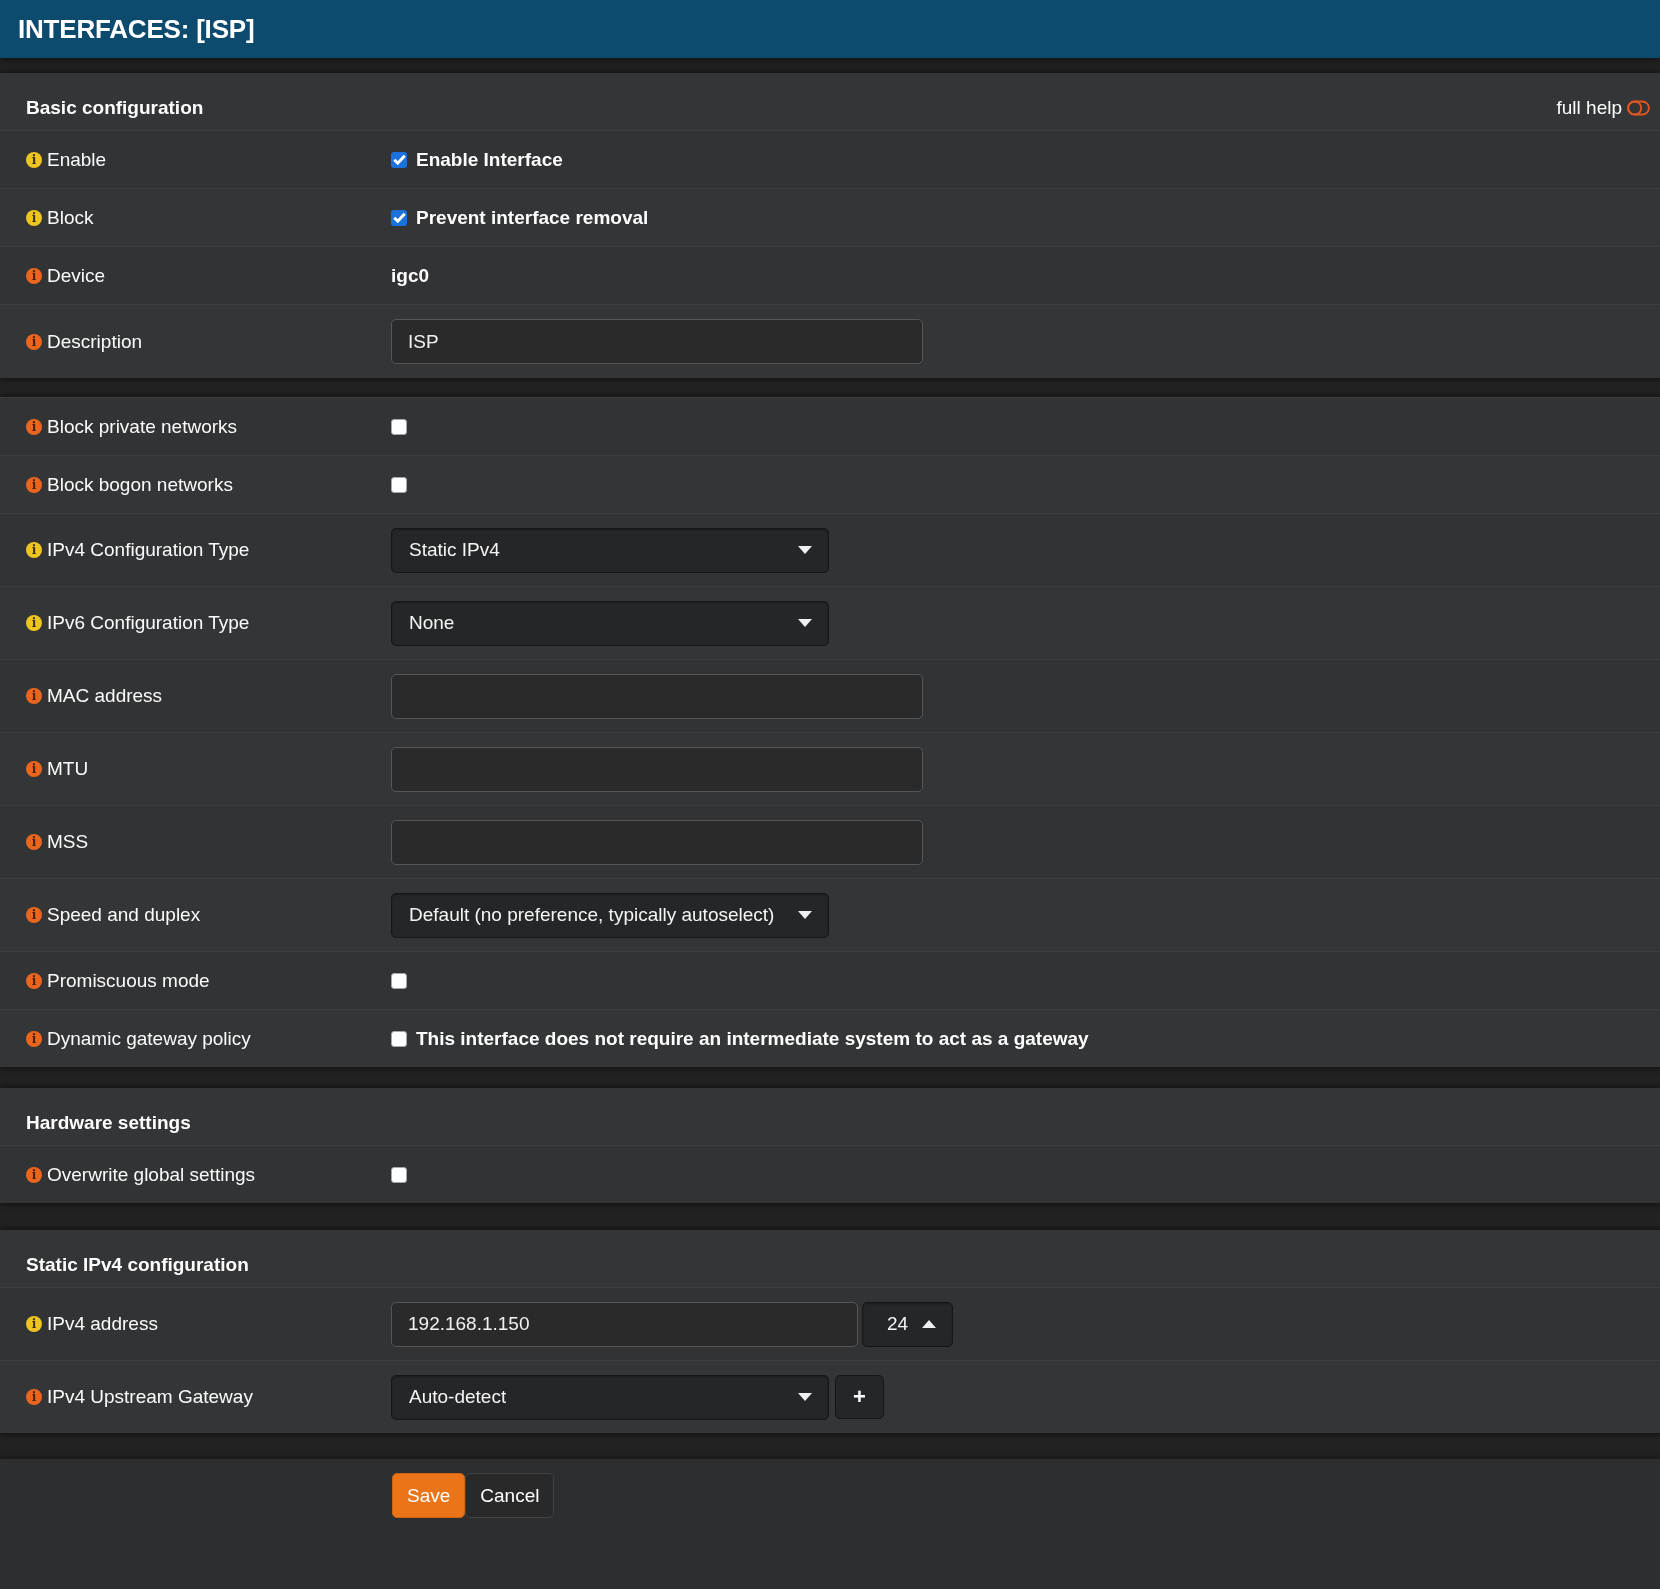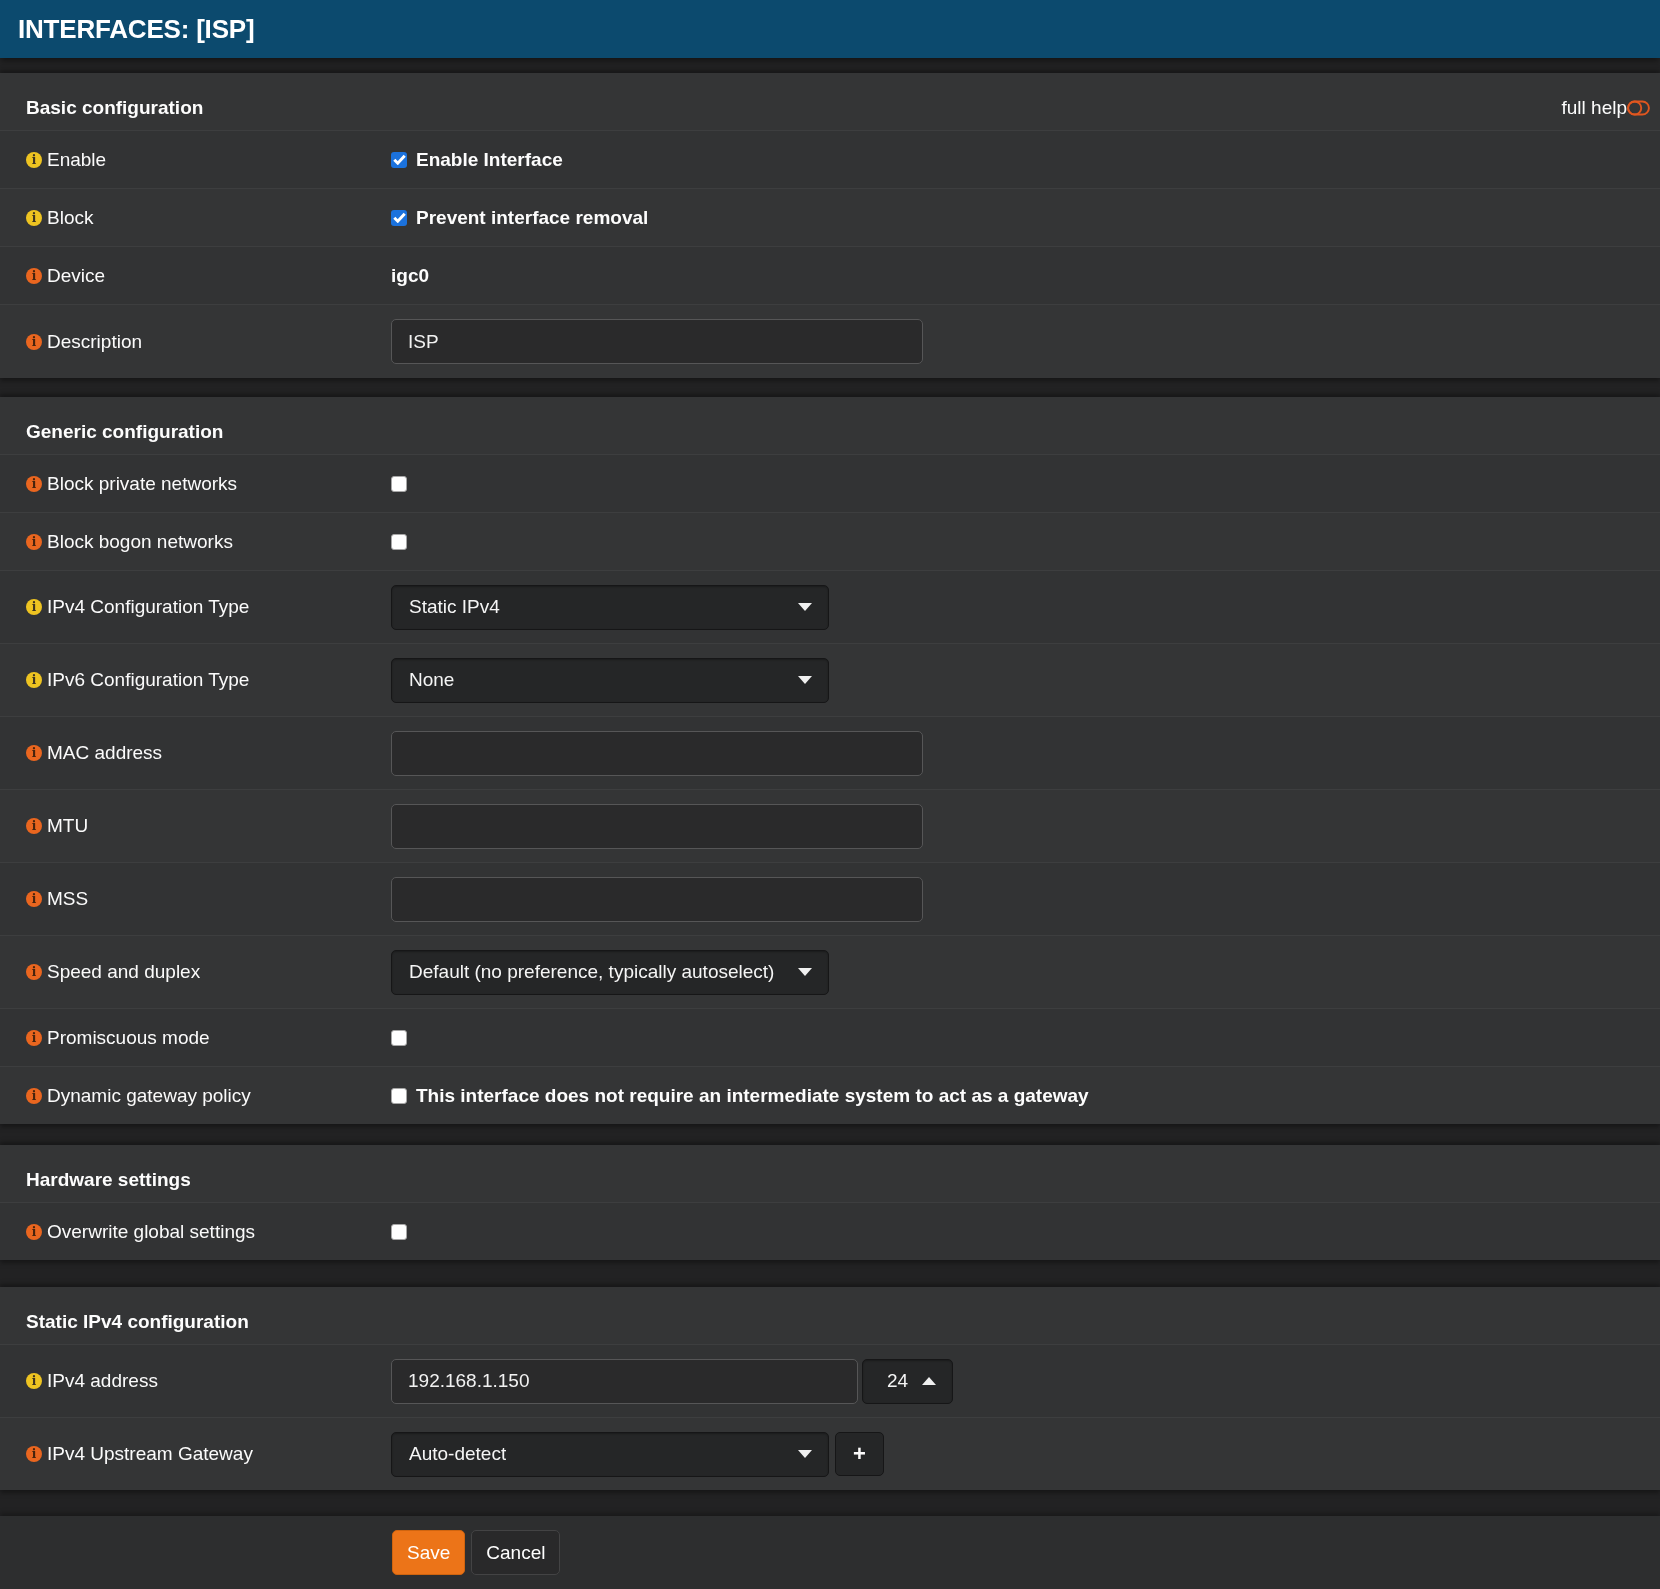--- a/index.html
+++ b/index.html
@@ -43,20 +43,21 @@
     padding:12px 10px 0 26px;
   }
   .section-heading {
     font-size:19px;
     font-weight:bold;
     color:#fdfdfd;
   }
   .full-help {
     display:flex;
     align-items:center;
+    gap:5px;
     cursor:pointer;
     justify-content:flex-end;
   }
   .full-help-label { font-size:19px; color:#fdfdfd; }
   .form-row {
     display:flex;
     border-top:1px solid #3d3e3f;
   }
   .form-row.row-sm { height:58px; }
   .form-row.row-lg { height:73px; }
@@ -164,21 +165,20 @@
     cursor:pointer;
     font-family:"Liberation Sans", sans-serif;
   }
   .page-footer {
     flex:1 1 auto;
     background:#2d2e2f;
     box-shadow:0 -3px 5px rgba(0,0,0,0.28);
     padding:14px 0 8px 392px;
     display:flex;
     align-items:flex-start;
-    gap:6px;
   }
   .btn {
     height:45px;
     border-radius:5px;
     font-family:"Liberation Sans", sans-serif;
     font-size:19px;
     color:#ffffff;
     display:flex; align-items:center;
     cursor:pointer;
   }
@@ -260,23 +260,20 @@
           <span class="info-icon icon-orange">i</span>
           <span class="row-label">Description</span>
         </div>
         <div class="control-cell">
           <input type="text" class="text-input" value="ISP" style="">
         </div>
       </div>
     </section>
     <div class="gap" style="height:19px"></div>
     <section class="panel">
-      <div class="section-heading-row row-stripe-b">
-        <h2 class="section-heading">Generic configuration</h2>
-      </div>
       <div class="form-row row-sm row-stripe-a">
         <div class="label-cell">
           <span class="info-icon icon-orange">i</span>
           <span class="row-label">Block private networks</span>
         </div>
         <div class="control-cell">
           <span style="display:flex;align-items:center;">
             <span class="cb-box cb-unchecked"></span>
           </span>
         </div>

